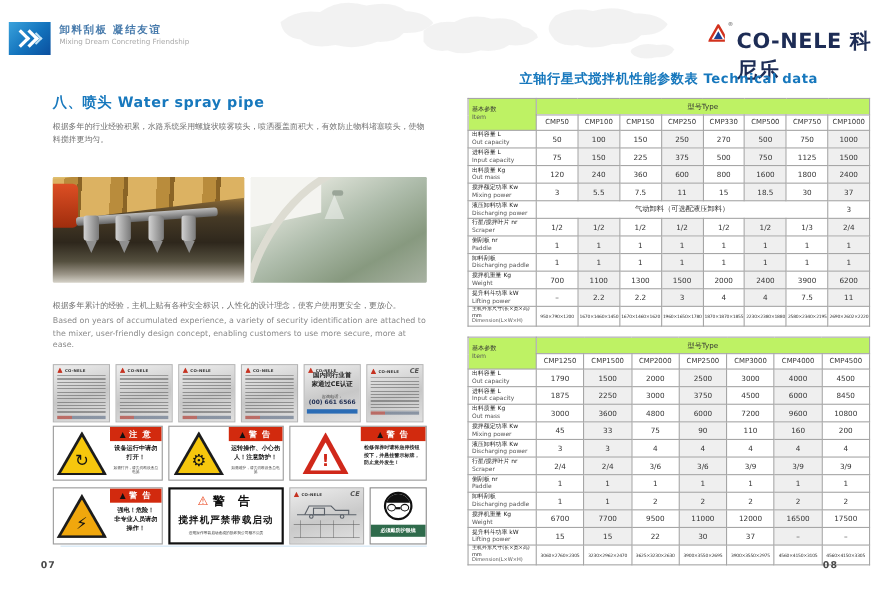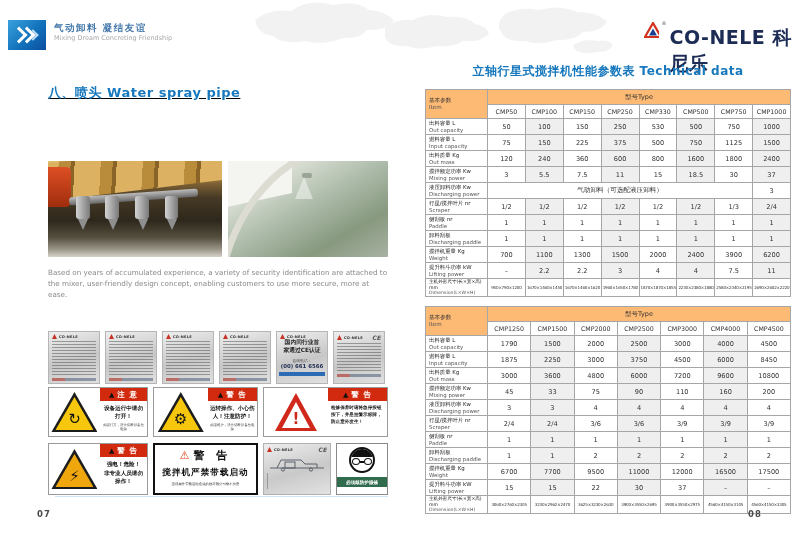--- a/index.html
+++ b/index.html
@@ -13,21 +13,21 @@
   .slogan{left:54px;top:22px;line-height:1.2;}
   .slogan-cn{font-size:9.5px;font-weight:bold;color:#4579ab;letter-spacing:1.5px;}
   .slogan-en{font-size:6.5px;color:#a9a9a9;margin-top:2px;}
   .brand{left:644px;top:22px;display:flex;align-items:flex-start;gap:3px;}
   .brand-text{font-size:19px;font-weight:bold;color:#1d2c55;letter-spacing:.5px;margin-top:3px;}
   .reg{font-size:5px;color:#555;margin-top:-2px;}
   
   .sec-title{font-size:13px;font-weight:bold;color:#1778bd;letter-spacing:.5px;}
   .para-cn{font-size:7.2px;color:#6f6f6f;line-height:1.65;margin-top:7px;}
   .para-en{font-size:7.2px;color:#8a8a8a;line-height:1.5;margin-top:3px;}
-  .sec8{left:48px;top:84px;width:342px;text-decoration:underline;}
+  .sec8{left:48px;top:84px;width:342px;}
   .sec9{left:48px;top:265px;width:342px;}
   
   .photos{left:48px;top:161px;display:flex;gap:6px;}
   .photo{height:96px;position:relative;overflow:hidden;border-radius:1px;}
   .photo1{width:174px;background:linear-gradient(180deg,#e0c070 0%,#caa14e 10%,#7b5f33 24%,#463a26 38%,#2e271c 62%,#55503f 80%,#9b9588 92%,#d5d2c8 100%);}
   .photo1 .beam{position:absolute;left:-8%;top:-10%;width:130%;height:40%;background:repeating-linear-gradient(100deg,#dcb262 0 26px,#b98c3c 26px 38px,#8a6426 38px 42px);transform:rotate(-7deg);}
   .photo1 .redobj{position:absolute;left:0;top:6%;width:13%;height:42%;background:linear-gradient(180deg,#dd4f24,#a02d0d);border-radius:0 5px 5px 0;}
   .photo1 .manifold{position:absolute;left:12%;top:33%;width:74%;height:8px;background:linear-gradient(180deg,#bdbdbd,#666);transform:rotate(-4deg);border-radius:3px;}
   .photo1 .pipe{position:absolute;top:36%;width:8%;height:24%;background:linear-gradient(90deg,#d2d2d2,#7a7a7a);border-radius:3px;}
   .photo1 .pipe::after{content:"";position:absolute;left:18%;top:100%;border-left:5px solid transparent;border-right:5px solid transparent;border-top:11px solid #8f8f8f;}
@@ -97,21 +97,21 @@
   .faint-line{left:55px;top:496px;width:333px;height:1px;background:#cfe4f4;}
   .pagenum{font-size:8.5px;font-weight:bold;color:#4a4a4a;letter-spacing:1px;}
   #pn07{left:37px;top:509px;}
   #pn08{left:748px;top:509px;}
   
   .tech-title{left:425px;top:63px;width:366px;text-align:center;font-size:12px;font-weight:bold;color:#1778bd;letter-spacing:.5px;}
   .tech-table{border-collapse:collapse;table-layout:fixed;width:366px;background:#fff;}
   #tech-table-1{left:425px;top:89px;}
   #tech-table-2{left:425px;top:306px;}
   .tech-table th,.tech-table td{border:1px solid #a6a6a6;padding:0 1px;text-align:center;overflow:hidden;}
-  .tech-table th{background:#fdba74;color:#333;font-weight:normal;}
+  .tech-table th{background:#bef264;color:#333;font-weight:normal;}
   .type-head{font-size:6.5px;height:14px;}
   .item-head{font-size:5.6px;text-align:left !important;padding-left:3px !important;line-height:1.25;}
   .item-head .en{color:#555;}
   .tech-table th.model{background:#fff;font-size:6.3px;color:#333;height:13px;}
   .tech-table td{font-size:6.6px;color:#333;height:15px;}
   .tech-table td.rowlabel{text-align:left;padding-left:3px;font-size:5.4px;line-height:1.25;color:#222;}
   .tech-table td.rowlabel .en{color:#555;}
   .tech-table td.alt{background:#efefef;}
   .tech-table tr.dims td{font-size:4.1px;height:17px;letter-spacing:-.2px;}
   .tech-table tr.dims td.rowlabel{font-size:4.6px;letter-spacing:0;}
@@ -126,34 +126,35 @@
     <path d="M280,14 q16,-8 34,-4 q20,-6 38,2 q22,0 30,10 q-6,10 -24,10 q-8,9 -26,8 q-18,6 -32,1 q-18,2 -24,-9 q-6,-8 4,-18 z"></path>
     <path d="M350,44 q10,-6 22,-3 q12,-2 16,4 q-4,8 -16,7 q-12,3 -20,-1 q-6,-4 -2,-7 z"></path>
   </g>
 </svg>
 <div class="abs logo-mark">
   <span class="chev"></span>
   <span class="chev"></span>
   <span class="chev small"></span>
 </div>
 <div class="abs slogan">
-  <div class="slogan-cn">气动卸料  凝结友谊</div>
+  <div class="slogan-cn">卸料刮板  凝结友谊</div>
   <div class="slogan-en">Mixing  Dream Concreting Friendship</div>
 </div>
 <div class="abs brand">
   <svg width="18" height="16">
     <polygon points="9,1 17,15 1,15" fill="none" stroke="#d2321e" stroke-width="2.2"></polygon>
     <polygon points="9,6.5 13,13.5 5,13.5" fill="#1d3f8f"></polygon>
   </svg>
   <span class="reg">®</span>
   <span class="brand-text">CO-NELE 科尼乐</span>
 </div>
 
 <div class="abs sec8">
   <div class="sec-title">八、喷头 Water spray pipe</div>
+  <div class="para-cn">根据多年的行业经验积累，水路系统采用螺旋状喷雾喷头，喷洒覆盖面积大，有效防止物料堵塞喷头，使物料搅拌更均匀。</div>
 </div>
 
 <div class="abs photos">
   <div class="photo photo1">
     <div class="beam"></div>
     <div class="redobj"></div>
     <div class="manifold"></div>
     <span class="pipe" style="left:16%"></span>
     <span class="pipe" style="left:33%"></span>
     <span class="pipe" style="left:50%"></span>
@@ -161,20 +162,21 @@
   </div>
   <div class="photo photo2">
     <div class="panel"></div>
     <div class="curve"></div>
     <div class="nozzle"></div>
     <div class="spray"></div>
   </div>
 </div>
 
 <div class="abs sec9">
+  <div class="para-cn">根据多年累计的经验，主机上贴有各种安全标识，人性化的设计理念，使客户使用更安全，更放心。</div>
   <div class="para-en">Based on years of accumulated experience, a variety of security identification are attached to the mixer, user-friendly design concept, enabling customers to use more secure, more at ease.</div>
 </div>
 
 <div class="abs plates">
   <div class="plate">
     <div class="plate-head">
         <span class="mini-logo"></span>
         <span class="plate-brand">CO-NELE</span>
       </div>
     <div class="plate-lines"></div>
@@ -362,21 +364,21 @@
     <tbody>
       <tr>
         <td class="rowlabel">
           <div>出料容量 L</div>
           <div class="en">Out capacity</div>
         </td>
         <td class="val">50</td>
         <td class="val alt">100</td>
         <td class="val">150</td>
         <td class="val alt">250</td>
-        <td class="val">530</td>
+        <td class="val">270</td>
         <td class="val alt">500</td>
         <td class="val">750</td>
         <td class="val alt">1000</td>
       </tr>
       <tr>
         <td class="rowlabel">
           <div>进料容量 L</div>
           <div class="en">Input capacity</div>
         </td>
         <td class="val">75</td>

